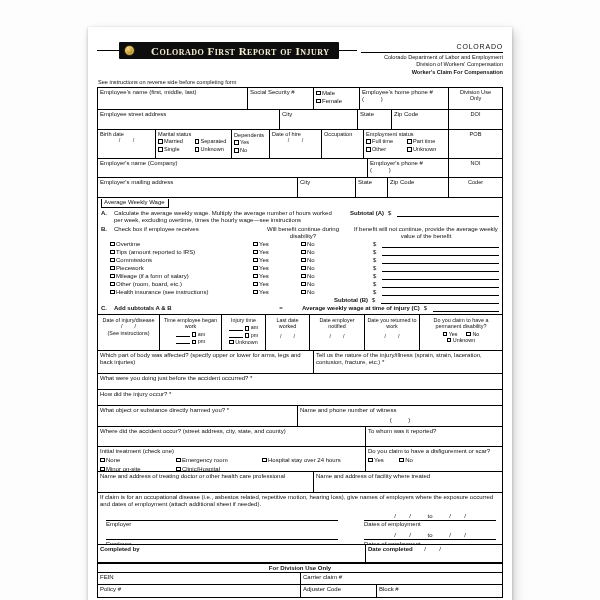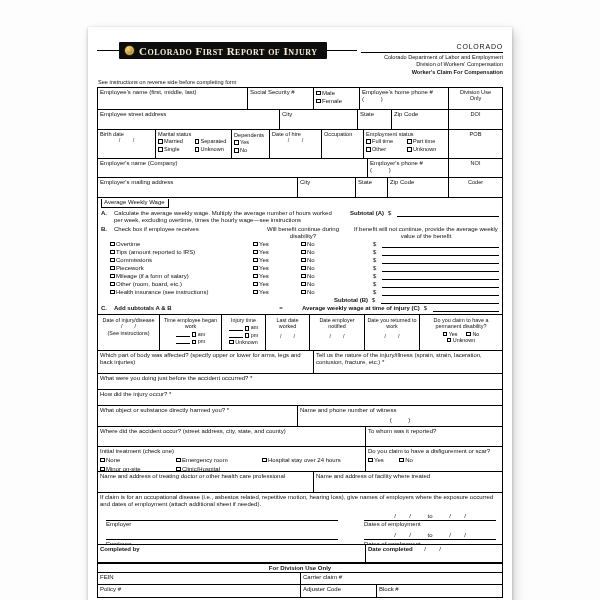--- a/index.html
+++ b/index.html
@@ -7,21 +7,21 @@
   .canvas { position:relative; width:600px; height:600px; background:#fdfdfd; overflow:hidden; }
   .page { position:absolute; left:88px; top:27px; width:424px; min-height:544px; background:#ffffff;
           box-shadow:0 1px 3px rgba(0,0,0,.25), 3px 5px 10px rgba(0,0,0,.18);
           padding:15px 9px 8px 9px; }
   
   .masthead { display:flex; align-items:flex-start; }
   .mast-left { flex:1; display:flex; align-items:center; min-width:0; }
   .rule { height:1px; background:#000; }
   .rule.l { width:22px; }
   .rule.r { flex:1; margin-right:4px; }
-  .title-bar { background:#0d0d0d; display:flex; align-items:center; gap:4px; padding:2.5px 9px 2.5px 5px; border-radius:1px; }
+  .title-bar { background:#0d0d0d; display:flex; align-items:center; gap:16px; padding:2.5px 9px 2.5px 5px; border-radius:1px; }
   .seal { width:11px; height:11px; border-radius:50%; flex:0 0 auto;
           background:radial-gradient(circle at 38% 35%, #f0d98a 0%, #c9992c 45%, #8a6614 75%, #5e450c 100%);
           border:1px solid #3a2f08; box-shadow:inset 0 0 0 1.5px rgba(255,235,170,.5); }
   .title-text { font-family:"Liberation Serif",serif; font-variant:small-caps; font-weight:bold;
                 font-size:11px; letter-spacing:.5px; color:#f3ecd2; white-space:nowrap; }
   .mast-right { width:142px; text-align:right; font-size:5.6px; line-height:1.3; }
   .state-label { font-size:7px; letter-spacing:.8px; padding-bottom:1px; border-bottom:1px solid #000; margin-bottom:1px; }
   .dept-line { white-space:nowrap; }
   .dept-line.bold { font-weight:bold; }
   .instructions { font-size:5.6px; margin:3px 0 2px 1px; }

